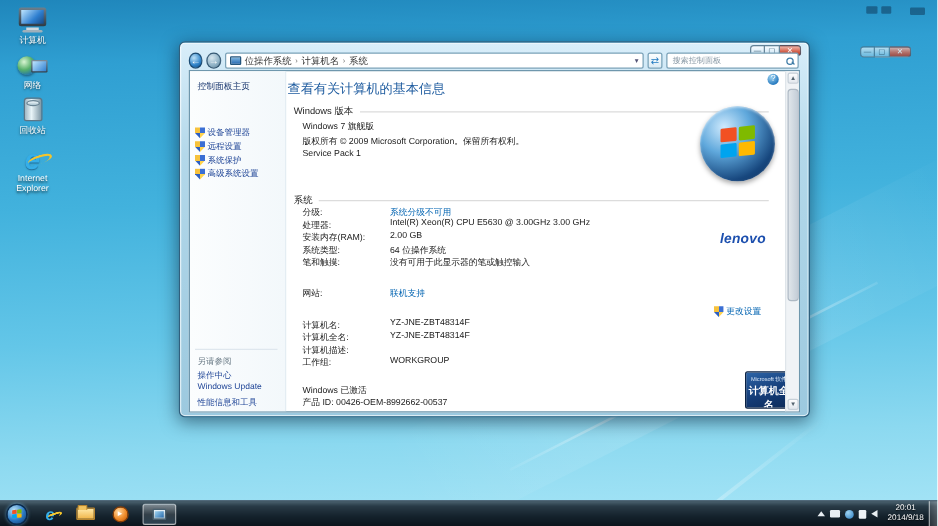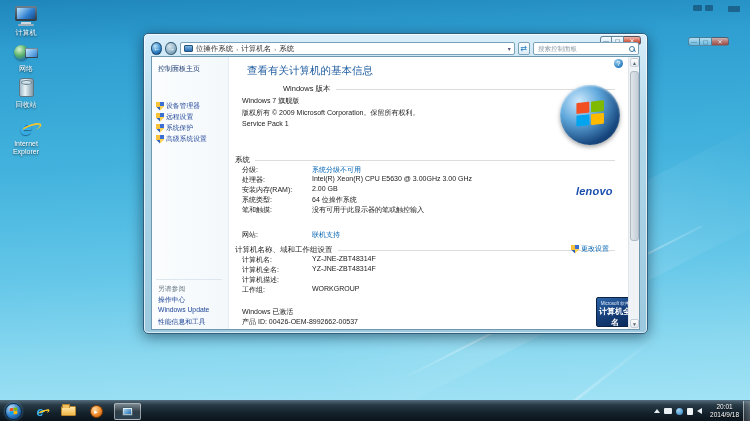--- a/index.html
+++ b/index.html
@@ -81,21 +81,21 @@
   .side-item{position:absolute;left:4px;display:flex;align-items:center;gap:2px;font-size:6.8px;color:#1e4496;}
   .shield{width:8px;height:9px;flex:0 0 8px;
     background:conic-gradient(#3b6fd4 0 25%,#ffd34d 25% 50%,#2d5fc2 50% 75%,#f7c23c 75%);
     clip-path:polygon(0 0,100% 0,100% 55%,50% 100%,0 55%);}
   #see-divider{position:absolute;left:4px;top:222px;width:66px;height:1px;background:#dfe7ee;}
   .see-head{position:absolute;left:6px;top:227px;font-size:6.8px;color:#6f7f8a;}
   .see-item{position:absolute;left:6px;font-size:6.8px;color:#1e4496;}
 
   
   #main{position:absolute;left:78px;top:0;width:401px;height:272px;}
-  #page-title{position:absolute;left:17px;top:7px;font-size:10.5px;color:#1c5a9e;}
+  #page-title{position:absolute;left:0;top:7px;font-size:10.5px;color:#1c5a9e;}
   .sechead{position:absolute;left:5px;right:16px;display:flex;align-items:center;gap:5px;font-size:7.5px;color:#222;}
   .sechead .rule{flex:1;height:1px;background:#dcdcdc;}
   .ln{position:absolute;left:12px;font-size:7px;color:#1a1a1a;white-space:nowrap;}
   .rowlbl{position:absolute;left:12px;font-size:7px;color:#1a1a1a;white-space:nowrap;}
   .rowval{position:absolute;left:82px;font-size:7px;color:#1a1a1a;white-space:nowrap;}
   .bluelink{color:#0063b1 !important;}
 
   #winlogo{position:absolute;left:330px;top:28px;width:60px;height:60px;border-radius:50%;
     background:radial-gradient(circle at 32% 28%,#cfeafd 0%,#5fa8dc 35%,#17477e 72%,#0a2a52 100%);
     box-shadow:0 2px 4px rgba(0,0,0,.35),inset 0 1px 2px rgba(255,255,255,.6);display:flex;align-items:center;justify-content:center;}
@@ -249,21 +249,21 @@
         <div id="see-divider"></div>
         <div class="see-head">另请参阅</div>
         <div class="see-item" style="top:238px;">操作中心</div>
         <div class="see-item" style="top:249px;">Windows Update</div>
         <div class="see-item" style="top:260px;">性能信息和工具</div>
       </div>
 
       <div id="main">
         <div id="page-title">查看有关计算机的基本信息</div>
 
-        <div class="sechead" style="top:27px;margin-left:48px;">
+        <div class="sechead" style="top:27px;">
           <span>Windows 版本</span>
             <span class="rule"></span>
         </div>
         <div class="ln" style="top:39px;">Windows 7 旗舰版</div>
         <div class="ln" style="top:51px;">版权所有 © 2009 Microsoft Corporation。保留所有权利。</div>
         <div class="ln" style="top:63px;">Service Pack 1</div>
 
         <div id="winlogo">
           <svg class="flagsvg" width="34" height="34" viewBox="0 0 100 100">
             <g transform="skewY(-6)">
@@ -288,24 +288,20 @@
         <div class="rowlbl" style="top:138px;">系统类型:</div>
         <div class="rowval" style="top:138px;">64 位操作系统</div>
         <div class="rowlbl" style="top:148px;">笔和触摸:</div>
         <div class="rowval" style="top:148px;">没有可用于此显示器的笔或触控输入</div>
 
         <div id="lenovo-logo">lenovo</div>
 
         <div class="rowlbl" style="top:173px;">网站:</div>
         <div class="rowval bluelink" style="top:173px;">联机支持</div>
 
-        <div class="sechead" style="top:188px;">
-          <span>计算机名称、域和工作组设置</span>
-            <span class="rule"></span>
-        </div>
         <div class="rowlbl" style="top:198px;">计算机名:</div>
         <div class="rowval" style="top:198px;">YZ-JNE-ZBT48314F</div>
         <div class="rowlbl" style="top:208px;">计算机全名:</div>
         <div class="rowval" style="top:208px;">YZ-JNE-ZBT48314F</div>
         <div class="rowlbl" style="top:218px;">计算机描述:</div>
         <div class="rowval" style="top:218px;"></div>
         <div class="rowlbl" style="top:228px;">工作组:</div>
         <div class="rowval" style="top:228px;">WORKGROUP</div>
 
         <div id="chg-set">

